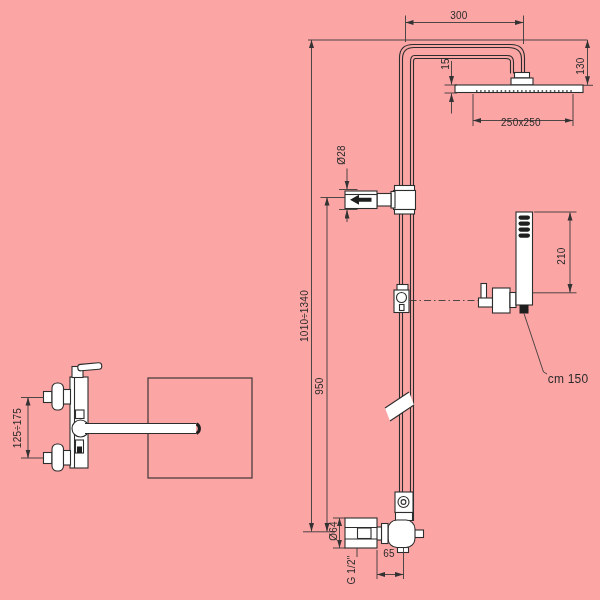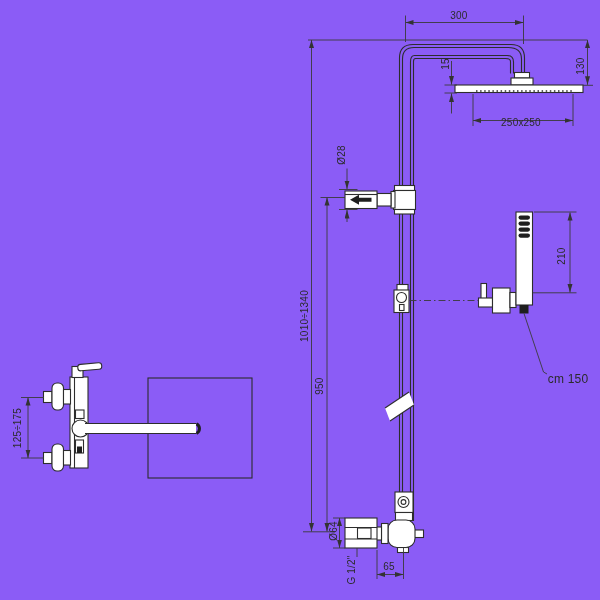--- a/index.html
+++ b/index.html
@@ -1,16 +1,16 @@
 <!DOCTYPE html>
 <html><head>
 <meta charset="utf-8">
 <style>
   html,body{margin:0;padding:0;background:#fff;}
-  #canvas{position:relative;width:600px;height:600px;background:#8b5cf6;overflow:hidden;
+  #canvas{position:relative;width:600px;height:600px;background:#fca5a5;overflow:hidden;
           font-family:"Liberation Sans", sans-serif;}
   #canvas svg{position:absolute;left:0;top:0;}
   .lbl{position:absolute;transform:translate(-50%,-50%);font-size:10px;line-height:1;
        color:#2b2b2b;white-space:nowrap;letter-spacing:.2px;}
   .lbl.v{transform:translate(-50%,-50%) rotate(-90deg);}
   .lbl.big{font-size:12px;}
   
   .obj{stroke:#2d2d2d;stroke-width:1.1;fill:none;}
   .objw{stroke:#2d2d2d;stroke-width:1.1;fill:#ffffff;}
   .dim{stroke:#3a3a3a;stroke-width:0.9;fill:none;}
@@ -191,14 +191,14 @@
   <div class="lbl v" style="left:446px;top:64px">15</div>
   <div class="lbl" style="left:521px;top:123px">250x250</div>
   <div class="lbl v" style="left:342px;top:155px">Ø28</div>
   <div class="lbl v" style="left:305px;top:316px">1010÷1340</div>
   <div class="lbl v" style="left:320px;top:386px">950</div>
   <div class="lbl v" style="left:562px;top:256px">210</div>
   <div class="lbl big" style="left:568px;top:379px">cm 150</div>
   <div class="lbl v" style="left:18px;top:428px">125÷175</div>
   <div class="lbl v" style="left:334px;top:531px">Ø64</div>
   <div class="lbl v" style="left:352px;top:570px">G 1/2"</div>
-  <div class="lbl" style="left:389px;top:567px">65</div>
+  <div class="lbl" style="left:389px;top:554px">65</div>
 </div>
 
 </body></html>

